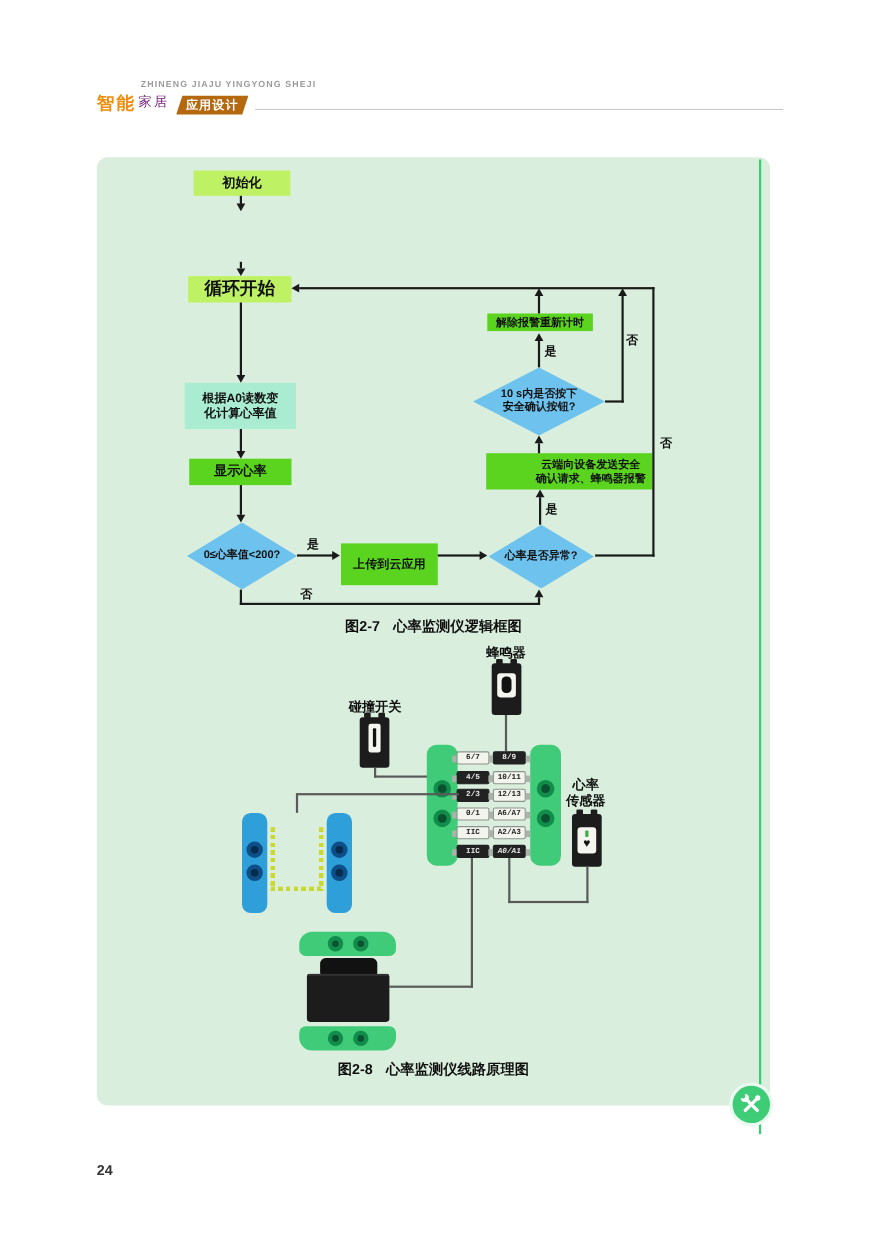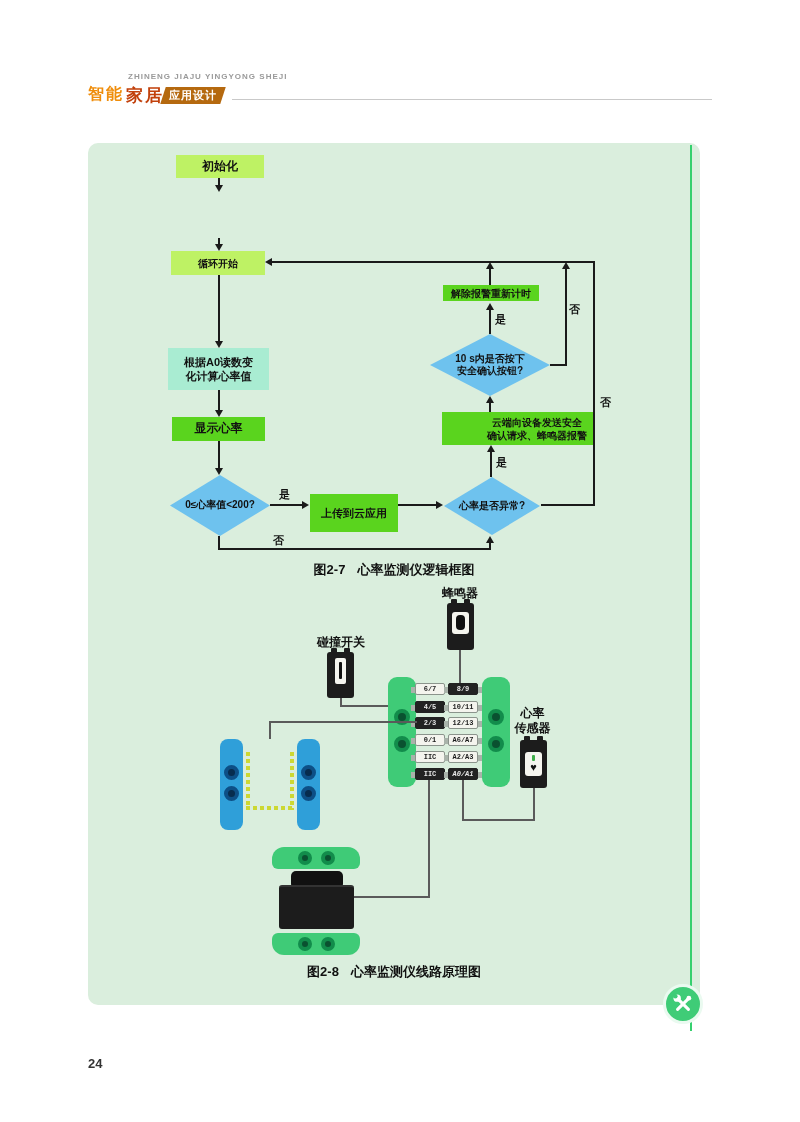--- a/index.html
+++ b/index.html
@@ -2,21 +2,21 @@
 <html><head>
 <meta charset="utf-8">
 <style>
   html,body{margin:0;padding:0;background:#fff;}
   .page{position:relative;width:800px;height:1122px;background:#ffffff;overflow:hidden;
         font-family:"Liberation Sans","DejaVu Sans",sans-serif;color:#1a1a1a;}
   .pre{white-space:pre-line;}
   
   .pinyin{position:absolute;left:128px;top:72px;font-size:8px;letter-spacing:1px;color:#9a9a9a;font-weight:bold;}
   .brand-bold{position:absolute;left:88px;top:84px;font-size:16px;font-weight:bold;color:#ef8d0b;letter-spacing:2px;}
-  .brand-faint{position:absolute;left:126px;top:84px;font-size:17px;font-weight:bold;color:#c2410c;letter-spacing:2px;}
+  .brand-faint{position:absolute;left:126px;top:84px;font-size:12px;font-weight:normal;color:#701a75;letter-spacing:2px;}
   .brand-box{position:absolute;left:163px;top:87px;width:60px;height:17px;background:#b5690f;
              transform:skewX(-18deg);display:flex;align-items:center;justify-content:center;}
   .brand-box span{transform:skewX(18deg);color:#fff;font-size:11px;font-weight:bold;letter-spacing:1px;}
   .hdr-line{position:absolute;left:232px;top:99px;width:480px;height:1px;background:#c9c9c9;}
   
   .panel{position:absolute;left:88px;top:143px;width:612px;height:862px;background:#daeedd;border-radius:10px;}
   .edge-line{position:absolute;left:690px;top:145px;width:2px;height:886px;background:#35d06e;}
   
   .node{position:absolute;display:flex;align-items:center;justify-content:center;text-align:center;
         font-weight:bold;color:#111;line-height:1.3;}
@@ -73,21 +73,21 @@
   <div class="brand-faint">家居</div>
   <div class="brand-box">
     <span>应用设计</span>
   </div>
   <div class="hdr-line"></div>
 
   <div class="panel"></div>
   <div class="edge-line"></div>
 
   <div class="node obox" style="left:176px;top:155px;width:88px;height:23px;font-size:12px;">初始化</div>
-  <div class="node obox" style="left:171px;top:251px;width:94px;height:24px;font-size:10px;">循环开始</div>
+  <div class="node obox" style="left:171px;top:251px;width:94px;height:24px;font-size:16px;">循环开始</div>
   <div class="node tbox pre" style="left:168px;top:348px;width:101px;height:42px;font-size:11px;">根据A0读数变
 化计算心率值</div>
   <div class="node gbox" style="left:172px;top:417px;width:93px;height:24px;font-size:12px;">显示心率</div>
   <div class="diamond" style="left:170px;top:475px;width:100px;height:61px;font-size:10px;">0≤心率值&lt;200?</div>
   <div class="node gbox" style="left:310px;top:494px;width:88px;height:38px;font-size:11px;">上传到云应用</div>
   <div class="diamond" style="left:444px;top:477px;width:96px;height:58px;font-size:10px;">心率是否异常?</div>
   <div class="node gbox pre" style="left:442px;top:412px;width:112px;height:33px;font-size:10px;padding-left:39px;">云端向设备发送安全
 确认请求、蜂鸣器报警</div>
   <div class="diamond pre" style="left:430px;top:334px;width:120px;height:62px;font-size:10px;">10 s内是否按下
 安全确认按钮?</div>

